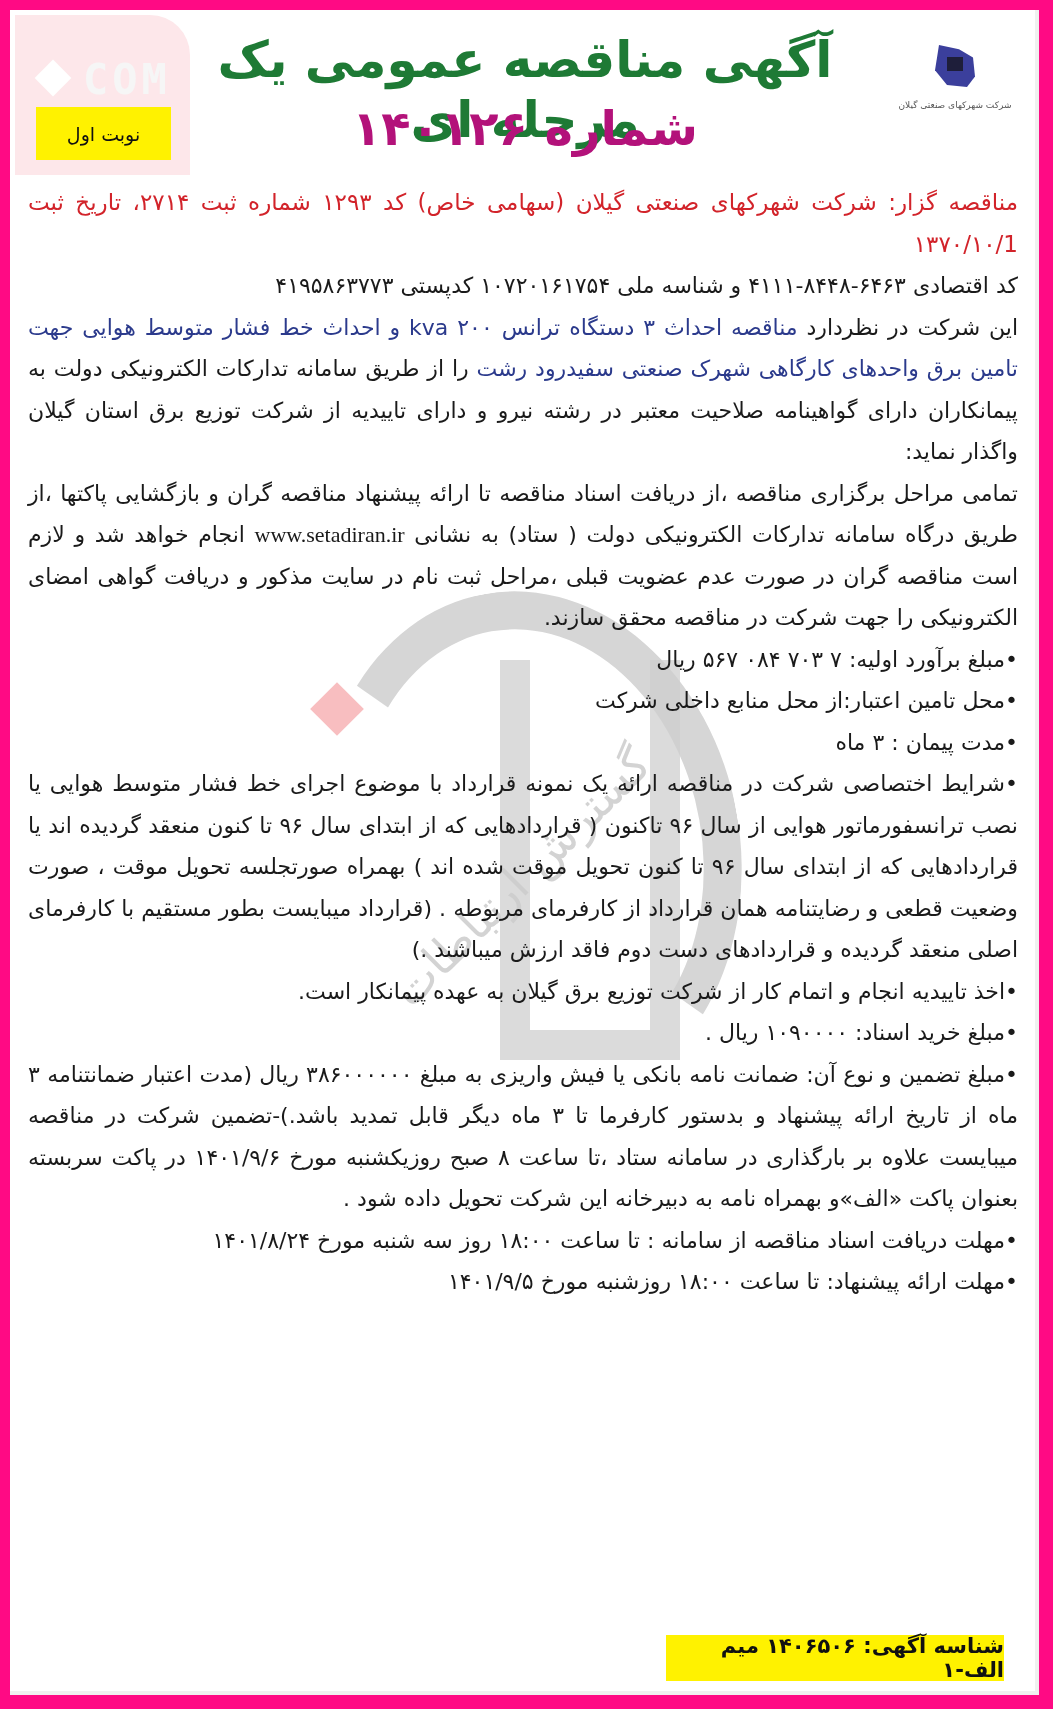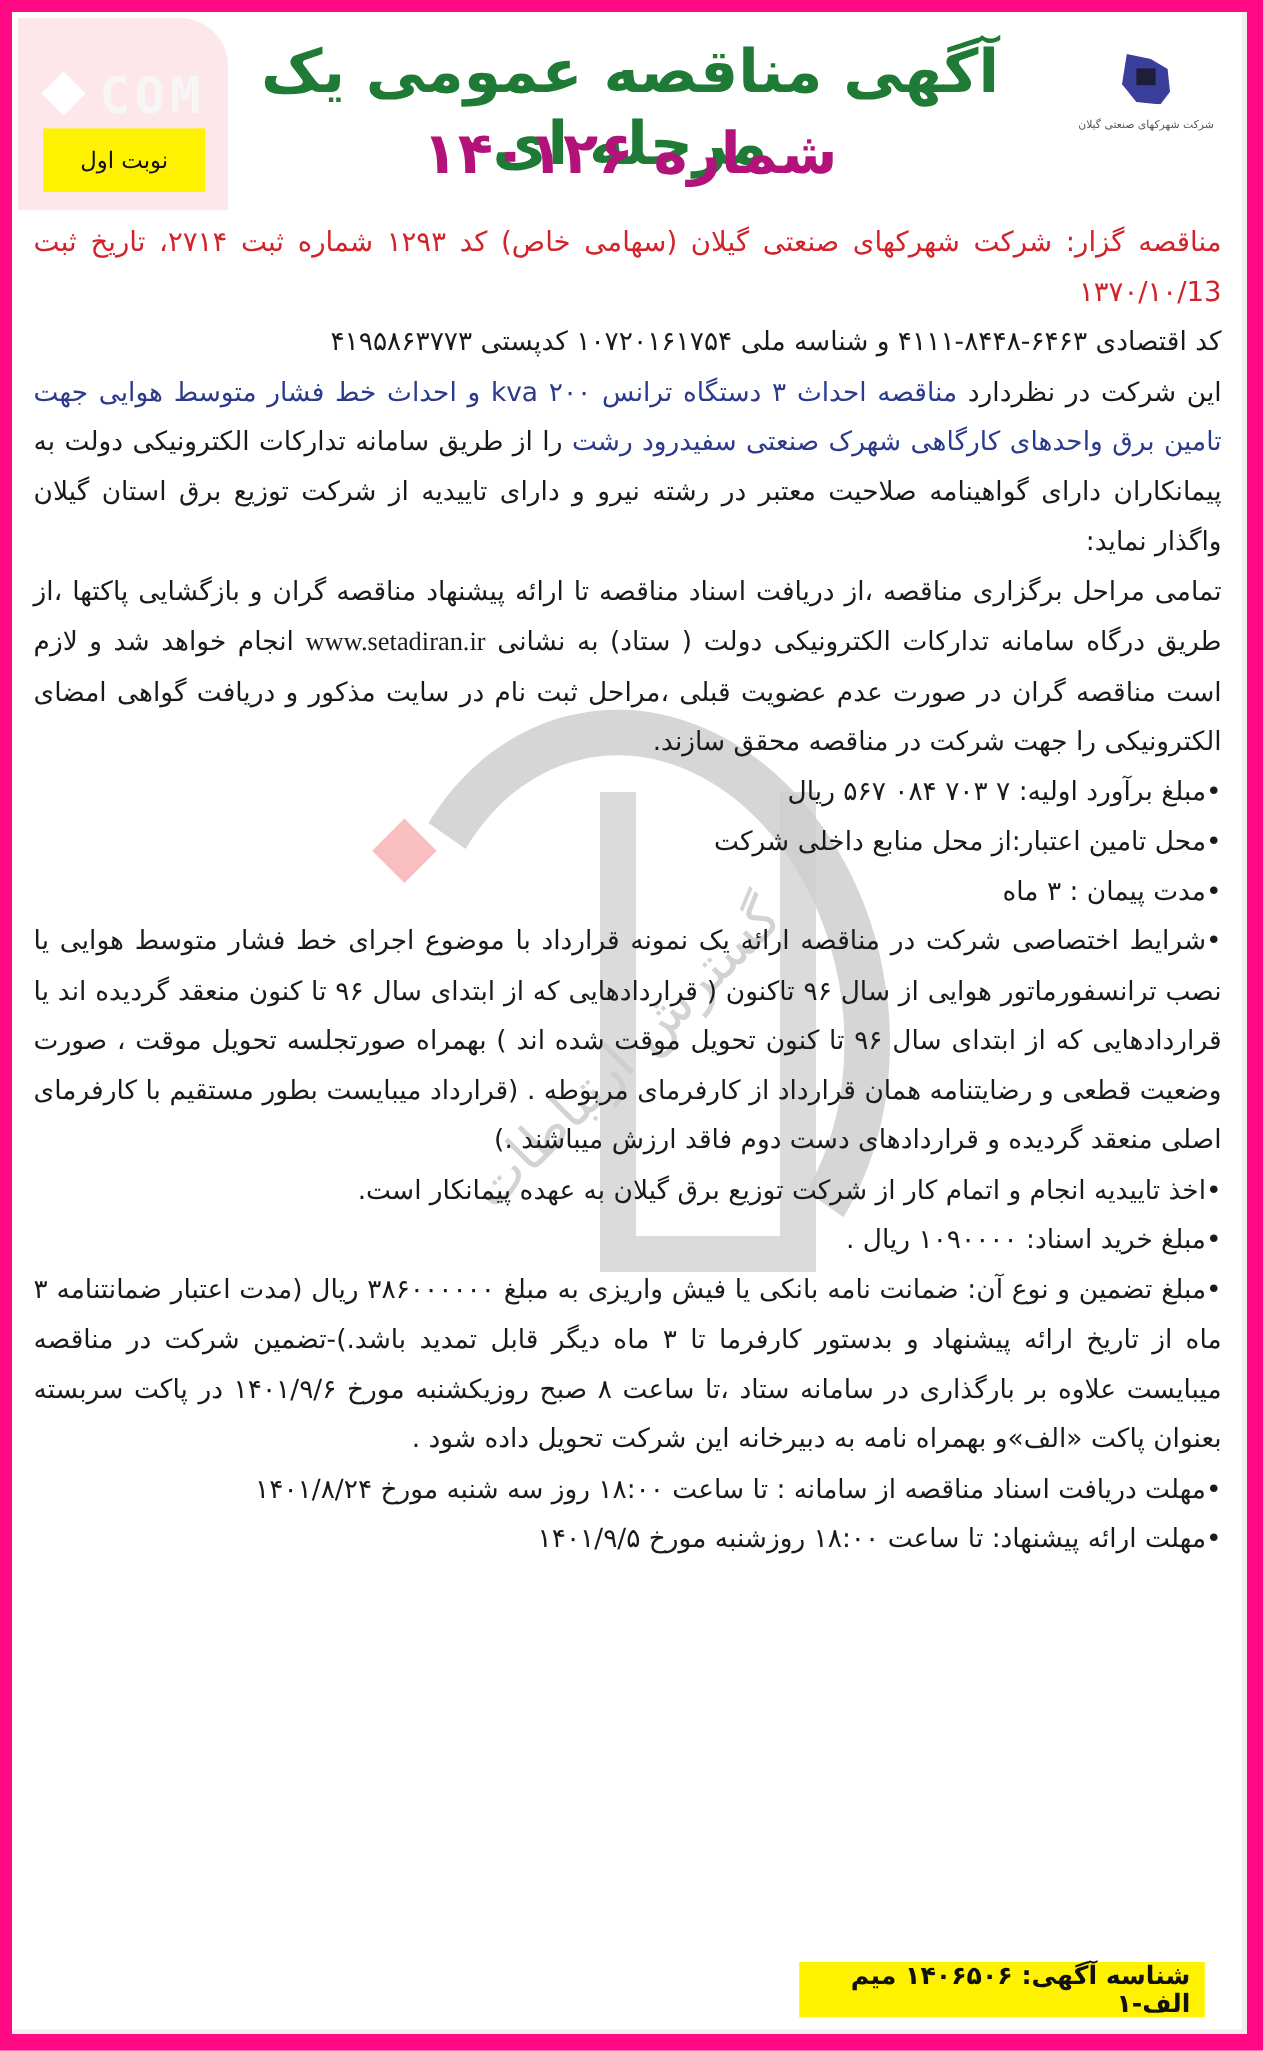--- a/index.html
+++ b/index.html
@@ -26,21 +26,21 @@
   .red { color:#d2232a; font-size:23px; }
   .blue { color:#2b3a8c; }
 
   .watermark { position:absolute; left:90px; top:590px; width:700px; height:520px; pointer-events:none; }
   .wm-arc-outer { position:absolute; left:230px; top:0; width:420px; height:520px; border:38px solid #cfcfcf; border-radius:50%; border-bottom-color:transparent; border-left-color:transparent; box-sizing:border-box; transform:rotate(-10deg); opacity:.85; }
   .wm-word { position:absolute; left:30px; top:60px; font-weight:bold; font-size:120px; color:#c9c9c9; direction:rtl; opacity:.85; letter-spacing:10px; }
   .wm-sub { position:absolute; left:260px; top:260px; font-size:46px; color:#cccccc; direction:rtl; transform:rotate(-45deg); opacity:.85; }
   .wm-diamond { position:absolute; left:228px; top:100px; width:38px; height:38px; background:#f7b7b9; transform:rotate(45deg); opacity:.9; }
   .wm-box { position:absolute; left:410px; top:70px; width:180px; height:400px; border:30px solid #cfcfcf; border-top:none; box-sizing:border-box; opacity:.75; }
 
-  .ad-id { position:absolute; left:666px; top:1635px; width:338px; height:46px; background:#fff200; direction:rtl; display:flex; align-items:center; padding-right:12px; box-sizing:border-box; font-weight:bold; font-size:21px; color:#111; }
+  .ad-id { position:absolute; left:666px; top:1635px; width:338px; height:46px; background:#fff200; direction:rtl; display:flex; align-items:center; box-sizing:border-box; font-weight:bold; font-size:21px; color:#111; }
 </style>
 </head>
 <body>
 
 <div class="frame">
     <div class="frame-inner"></div>
   </div>
 
 <div class="wm-top">
   <div class="wm-top-diamond"></div>
@@ -59,21 +59,21 @@
 <div class="logo">
   <div class="logo-map"></div>
   <div class="logo-map-inner"></div>
   <div class="logo-text">شرکت شهرکهای صنعتی گیلان</div>
 </div>
 
 <div class="title1">آگهی مناقصه عمومی یک مرحله ای</div>
 <div class="title2">شماره ۱۴۰۱۲۶</div>
 
 <div class="content">
-  <p class="red">مناقصه گزار: شرکت شهرکهای صنعتی گیلان (سهامی خاص)   کد ۱۲۹۳ شماره ثبت ۲۷۱۴، تاریخ ثبت ۱۳۷۰/۱۰/13</p>
+  <p class="red">مناقصه گزار: شرکت شهرکهای صنعتی گیلان (سهامی خاص)   کد ۱۲۹۳ شماره ثبت ۲۷۱۴، تاریخ ثبت ۱۳۷۰/۱۰/1</p>
   <p>کد اقتصادی ۶۴۶۳-۸۴۴۸-۴۱۱۱ و شناسه ملی ۱۰۷۲۰۱۶۱۷۵۴ کدپستی ۴۱۹۵۸۶۳۷۷۳</p>
   <p><span>این شرکت در نظردارد  </span><span class="blue">مناقصه احداث ۳ دستگاه ترانس ۲۰۰ kva و احداث خط فشار متوسط هوایی جهت تامین برق واحدهای کارگاهی شهرک صنعتی سفیدرود رشت</span><span> را از طریق سامانه تدارکات الکترونیکی دولت به پیمانکاران دارای گواهینامه صلاحیت معتبر در رشته نیرو و دارای تاییدیه از شرکت توزیع برق استان گیلان واگذار نماید:</span></p>
   <p><span>تمامی مراحل برگزاری مناقصه ،از دریافت اسناد مناقصه تا ارائه پیشنهاد مناقصه گران و بازگشایی پاکتها ،از طریق درگاه سامانه تدارکات الکترونیکی دولت ( ستاد) به نشانی </span><span style="font-family:'Liberation Serif', serif;">www.setadiran.ir</span><span> انجام خواهد شد و لازم است مناقصه گران در صورت عدم عضویت قبلی ،مراحل ثبت نام در سایت مذکور و دریافت گواهی امضای الکترونیکی را جهت شرکت در مناقصه محقق سازند.</span></p>
   <p>•مبلغ برآورد اولیه: ۷ ۷۰۳ ۰۸۴ ۵۶۷   ریال</p>
   <p>•محل تامین اعتبار:از محل منابع داخلی شرکت</p>
   <p>•مدت پیمان : ۳ ماه</p>
   <p>•شرایط اختصاصی شرکت در مناقصه ارائه یک نمونه قرارداد با موضوع اجرای خط فشار متوسط هوایی یا نصب ترانسفورماتور هوایی از سال ۹۶ تاکنون ( قراردادهایی که از ابتدای سال ۹۶ تا کنون منعقد گردیده اند یا قراردادهایی که از ابتدای سال ۹۶ تا کنون تحویل موقت شده اند ) بهمراه صورتجلسه تحویل موقت ، صورت وضعیت قطعی و رضایتنامه همان قرارداد از کارفرمای مربوطه . (قرارداد میبایست بطور مستقیم با کارفرمای اصلی منعقد گردیده و قراردادهای دست دوم فاقد ارزش میباشند .)</p>
   <p>•اخذ تاییدیه انجام و اتمام کار از شرکت توزیع برق گیلان به عهده پیمانکار است.</p>
   <p>•مبلغ خرید اسناد: ۱۰۹۰۰۰۰ ریال .</p>
   <p>•مبلغ تضمین و نوع آن: ضمانت نامه بانکی یا فیش واریزی به مبلغ ۳۸۶۰۰۰۰۰۰ ریال (مدت اعتبار ضمانتنامه ۳ ماه از تاریخ ارائه پیشنهاد و بدستور کارفرما تا ۳ ماه دیگر قابل تمدید باشد.)-تضمین شرکت در مناقصه میبایست علاوه بر بارگذاری در سامانه ستاد ،تا ساعت ۸ صبح روزیکشنبه مورخ ۱۴۰۱/۹/۶ در پاکت سربسته بعنوان پاکت «الف»و بهمراه نامه به دبیرخانه این شرکت تحویل داده شود .</p>

